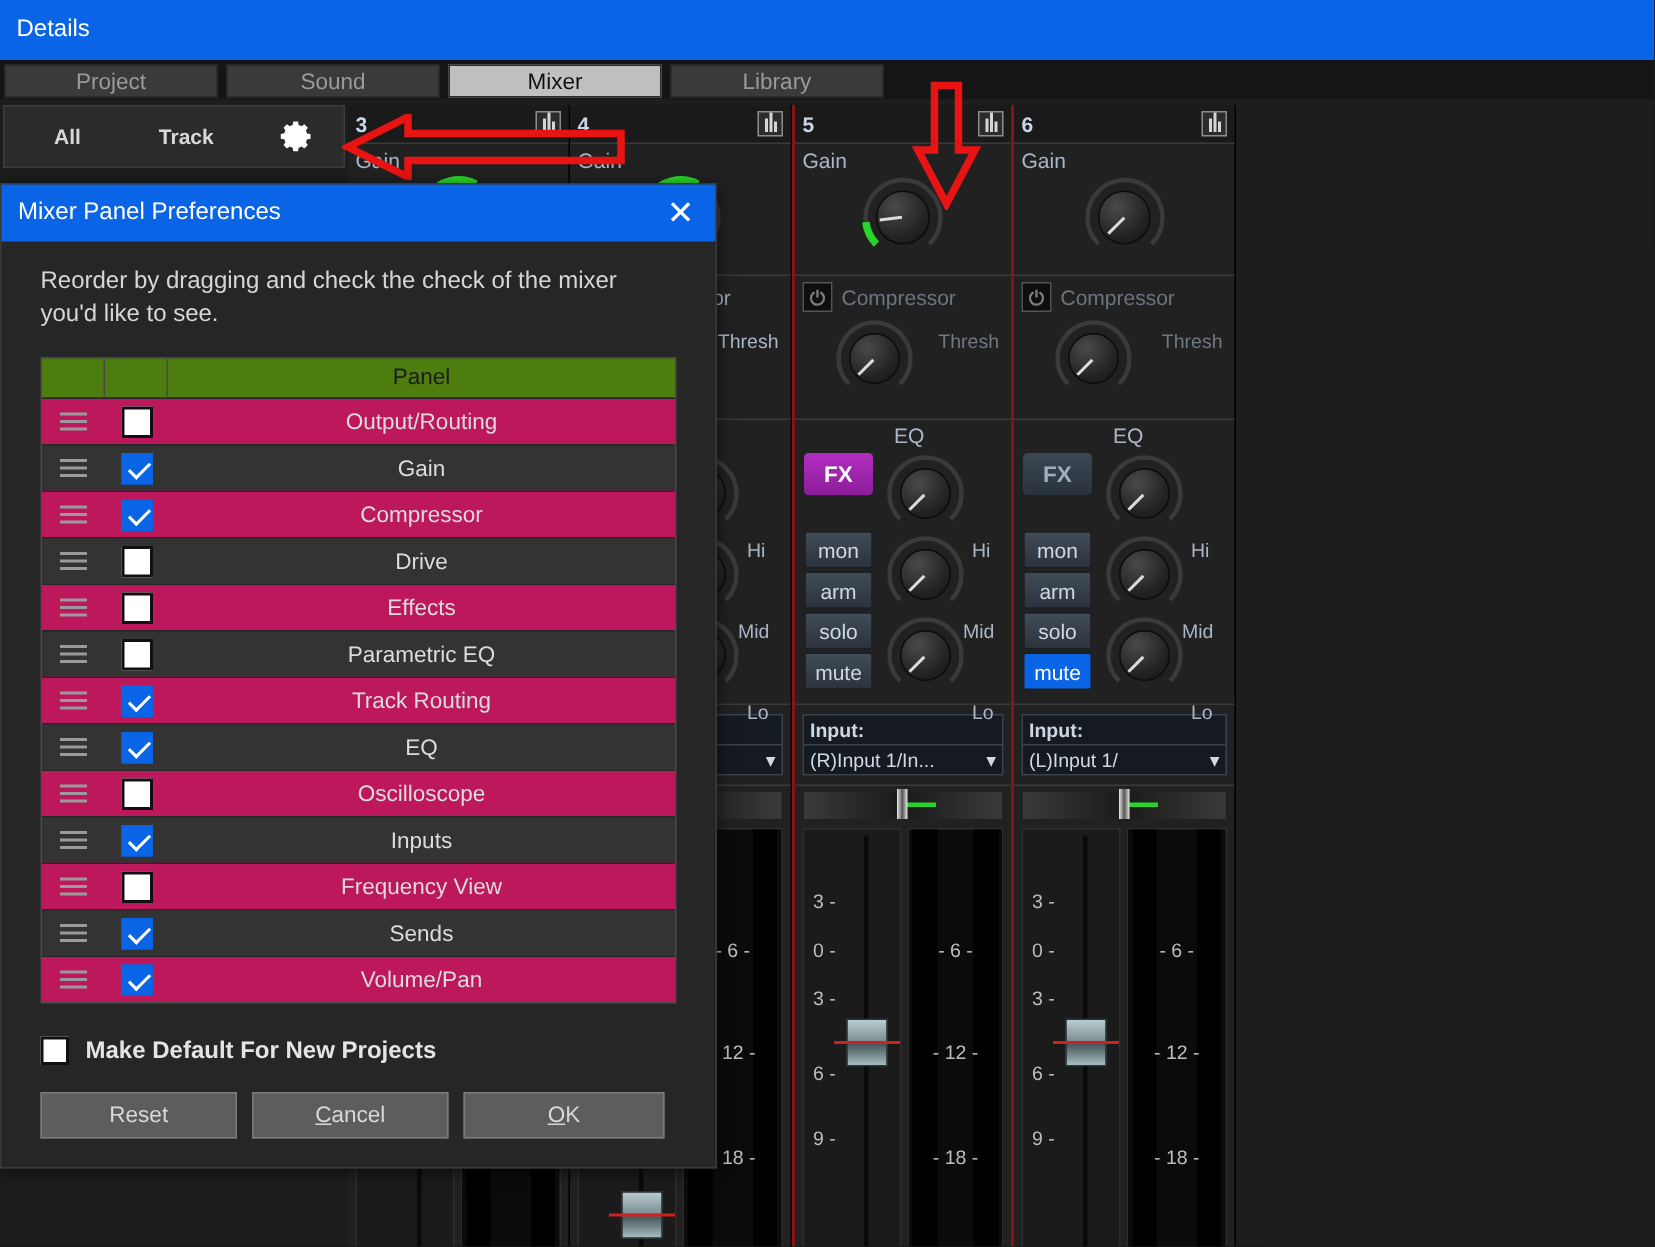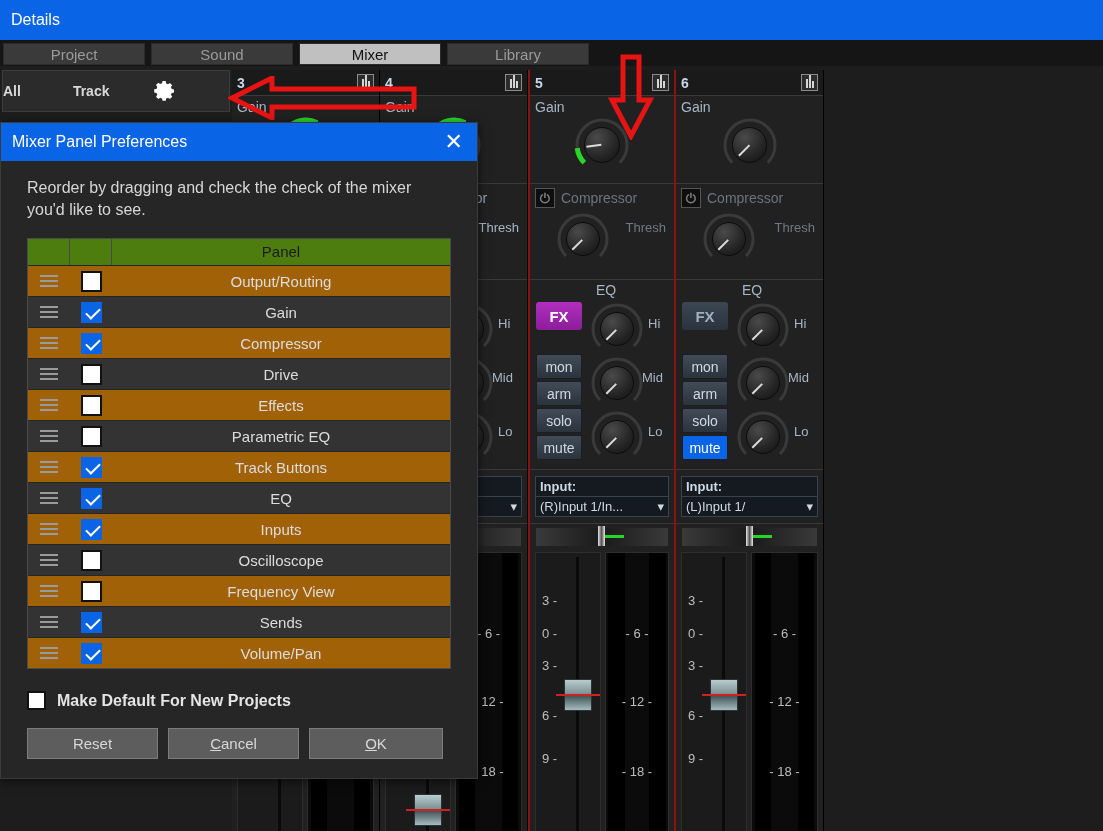--- a/index.html
+++ b/index.html
@@ -39,21 +39,21 @@
     background:#1d1d1d;
   }
 
   
   .allnone {
     position:absolute; left:2px; top:70px; width:228px; height:42px;
     background:#2b2b2b; border:1px solid #3d3d3d;
     display:flex; align-items:center;
   }
   .allnone .lbl { color:#d8d8d8; font-size:14px; font-weight:bold; }
-  .allnone .lbl.all { }
+  .allnone .lbl.all { margin-left:33px; }
   .allnone .lbl.none { margin-left:52px; }
   .gearwrap { margin-left:44px; width:24px; height:24px; }
   .gearwrap svg { display:block; }
 
   
   .chanrow { position:absolute; left:232px; top:70px; height:761px; display:flex; }
   .chan {
     width:148px; height:761px;
     background:#212121; border-right:1px solid #000;
     position:relative; overflow:hidden;
@@ -113,21 +113,21 @@
   }
   .fxbtn.off { background:linear-gradient(#3c4754,#2a333d); color:#9fb0c2; }
   .tbtn {
     position:absolute; left:6px; width:46px; height:25px;
     background:linear-gradient(#414c58,#2b333c); color:#cfd9e4;
     font-size:14px; display:flex; align-items:center; justify-content:center;
     border:1px solid #1a1f25; border-radius:2px;
   }
   .tbtn.on { background:#0a64e6; color:#fff; }
   .eqknob { position:absolute; left:58px; }
-  .eqlbl { position:absolute; color:#a9b6c6; font-size:13px; }
+  .eqlbl { position:absolute; color:#a9b6c6; font-size:13px;margin-top:43px; }
 
   
   .inputbox { padding:6px 5px 0 5px; border-bottom:1px solid #3a3a3a; }
   .inputbox .ib {
     border:1px solid #39434e; background:#141a1f;
   }
   .inputbox .lab { color:#cfd9e4; font-size:13px; font-weight:bold; padding:2px 4px; }
   .inputbox .val {
     color:#cfd9e4; font-size:13px; padding:2px 4px; border-top:1px solid #39434e;
     display:flex; justify-content:space-between; align-items:center;
@@ -179,21 +179,21 @@
   }
   .dlg-close { font-size:22px; line-height:1; color:#fff; }
   .dlg-desc { color:#d6d6d6; font-size:16px; line-height:1.35; padding:16px 26px 12px 26px; }
 
   .ptable { margin:6px 26px 0 26px; border:1px solid #4a4a4a; }
   .ptable .hdr { display:flex; height:26px; background:#4d7c0f; }
   .ptable .hdr .c1 { width:42px; border-right:1px solid #4a4a4a; }
   .ptable .hdr .c2 { width:42px; border-right:1px solid #4a4a4a; }
   .ptable .hdr .c3 { flex:1; color:#1c1c1c; font-size:15px; text-align:center; line-height:26px; }
 
-  .prow { display:flex; align-items:center; height:31px; background:#a16207; border-top:1px solid #262626; }
+  .prow { display:flex; align-items:center; height:31px; background:#be185d; border-top:1px solid #262626; }
   .prow:nth-child(even) { background:#333333; }
   .grip { width:42px; display:flex; flex-direction:column; align-items:center; justify-content:center; gap:3px; }
   .grip i { display:block; width:18px; height:2px; background:#9a9a9a; }
   .cbcell { width:42px; display:flex; align-items:center; justify-content:center; }
   .cb { width:21px; height:21px; background:#ffffff; border:2px solid #111; }
   .cb.on { background:#0a64e6; border-color:#0a64e6; position:relative; }
   .cb.on::after {
     content:""; position:absolute; left:6px; top:1px; width:6px; height:12px;
     border:solid #fff; border-width:0 2.5px 2.5px 0; transform:rotate(45deg);
   }
@@ -700,54 +700,54 @@
           </div>
           <div class="prow">
             <span class="grip">
               <i></i>
               <i></i>
               <i></i>
             </span>
             <span class="cbcell">
               <span class="cb on"></span>
             </span>
-            <span class="plabel">Track Buttons</span>
+            <span class="plabel">Track Routing</span>
           </div>
           <div class="prow">
             <span class="grip">
               <i></i>
               <i></i>
               <i></i>
             </span>
             <span class="cbcell">
               <span class="cb on"></span>
             </span>
             <span class="plabel">EQ</span>
           </div>
           <div class="prow">
             <span class="grip">
               <i></i>
               <i></i>
               <i></i>
             </span>
             <span class="cbcell">
+              <span class="cb"></span>
+            </span>
+            <span class="plabel">Oscilloscope</span>
+          </div>
+          <div class="prow">
+            <span class="grip">
+              <i></i>
+              <i></i>
+              <i></i>
+            </span>
+            <span class="cbcell">
               <span class="cb on"></span>
             </span>
             <span class="plabel">Inputs</span>
-          </div>
-          <div class="prow">
-            <span class="grip">
-              <i></i>
-              <i></i>
-              <i></i>
-            </span>
-            <span class="cbcell">
-              <span class="cb"></span>
-            </span>
-            <span class="plabel">Oscilloscope</span>
           </div>
           <div class="prow">
             <span class="grip">
               <i></i>
               <i></i>
               <i></i>
             </span>
             <span class="cbcell">
               <span class="cb"></span>
             </span>

